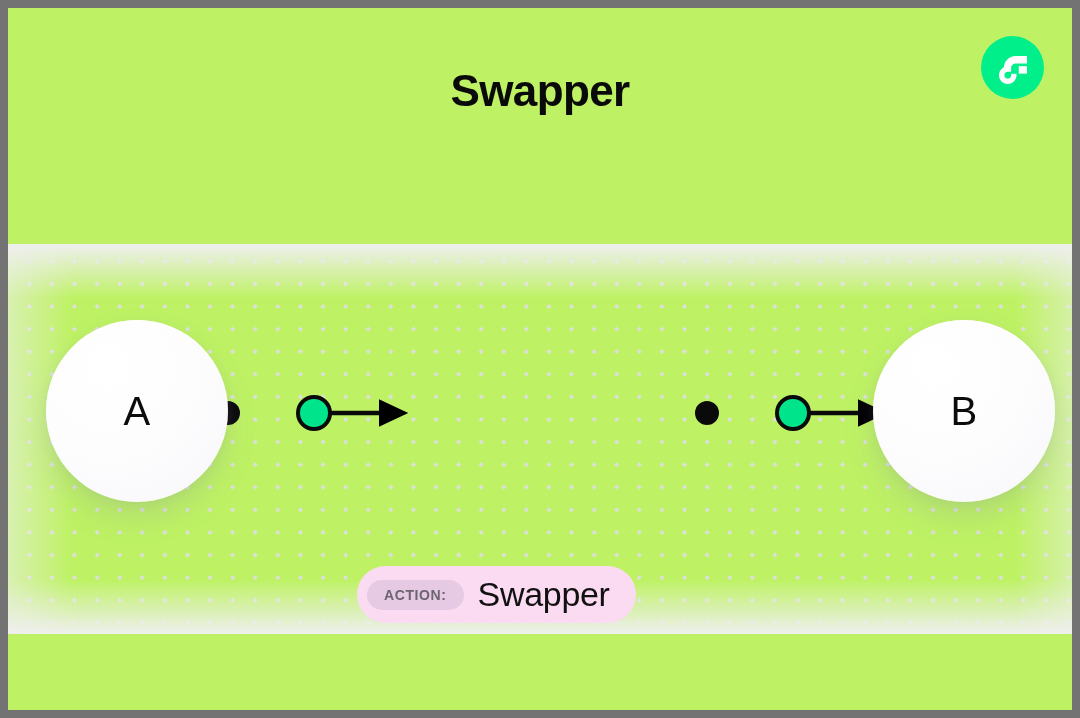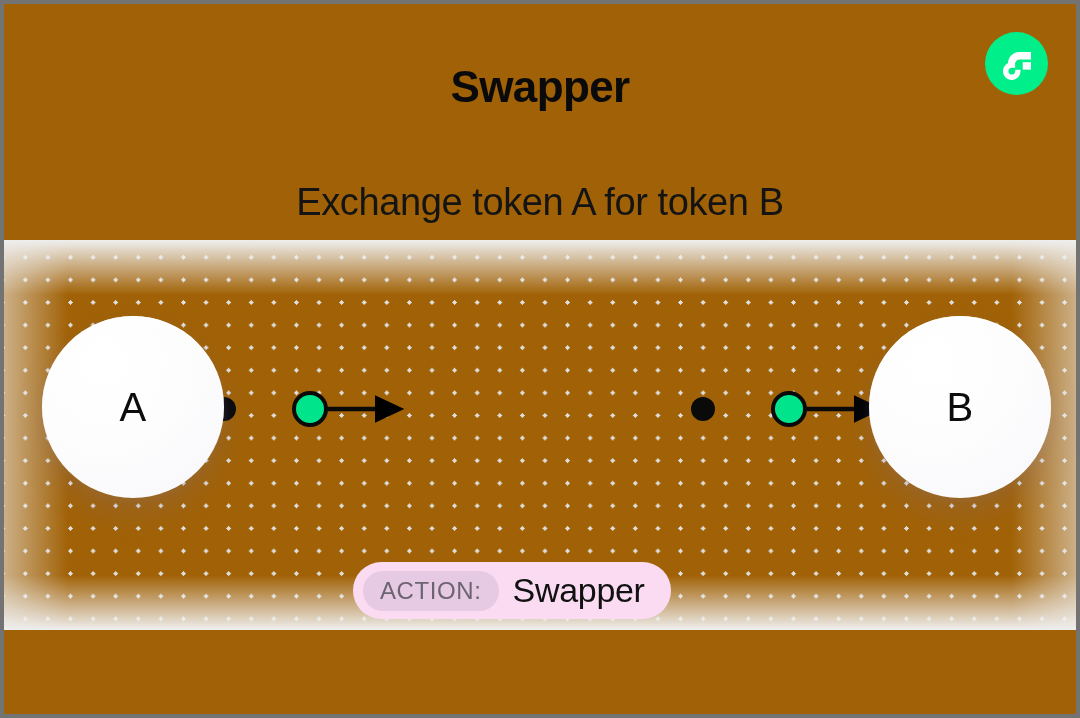--- a/index.html
+++ b/index.html
@@ -6,22 +6,22 @@
     margin: 0;
     padding: 0;
     background: #000000;
   }
 
   .screen {
     position: relative;
     width: 1080px;
     height: 718px;
     box-sizing: border-box;
-    border: 4px solid #737373;
-    background: #a16207;
+    border: 8px solid #737373;
+    background: #bef264;
     overflow: hidden;
     font-family: "Liberation Sans", sans-serif;
   }
 
   
   .dot-grid {
     position: absolute;
     left: 0;
     top: 236px;
     width: 1072px;
@@ -155,22 +155,22 @@
     padding: 0 22px 0 10px;
     border-radius: 29px;
     background: #fadbf1;
     display: flex;
     align-items: center;
     gap: 14px;
   }
   .action-key {
     background: #e6c9e2;
     color: #6d6472;
-    font-size: 24px;
-    font-weight: 400;
+    font-size: 14px;
+    font-weight: 700;
     letter-spacing: 0.6px;
     padding: 8px 17px;
     border-radius: 20px;
     line-height: 1;
   }
   .action-value {
     font-size: 34px;
     font-weight: 400;
     color: #111111;
     letter-spacing: -0.3px;
@@ -187,21 +187,20 @@
   <div class="logo">
     <svg width="38" height="38" viewBox="0 0 38 38" aria-hidden="true">
       <path d="M33 7 H21.5 C15.2 7 10 12.2 10 18.5 V22 H17.5 V18.5 C17.5 16.3 19.3 14.5 21.5 14.5 H33 Z" fill="#ffffff"></path>
       <rect x="24.5" y="17.2" width="8.5" height="7.4" fill="#ffffff"></rect>
       <path d="M14.2 17.2 C8.9 17.2 5 21.3 5 26.2 C5 31 8.9 34.9 13.7 34.9 C18.6 34.9 22.5 31 22.5 26.2 V24.6 H17.2 V26.2 C17.2 28.1 15.7 29.6 13.8 29.6 C11.9 29.6 10.4 28.1 10.4 26.2 C10.4 24.3 11.9 22.8 13.8 22.8 H17.2 V17.2 Z" fill="#ffffff"></path>
       <rect x="17.2" y="17.2" width="7.3" height="7.4" fill="#00ef8b"></rect>
     </svg>
   </div>
 
   <div class="title">Swapper</div>
-  <div class="subtitle">Exchange token A for token B</div>
 
   <div class="diagram">
 
     <svg class="edges" viewBox="0 0 1072 710">
       <defs>
         <marker id="arrowhead" markerWidth="7" markerHeight="7" refX="1.2" refY="3.1" orient="auto">
           <path d="M0,0 L6.6,3.1 L0,6.2 Z" fill="#000000"></path>
         </marker>
         <linearGradient id="edgeGradL" x1="0" y1="0" x2="1" y2="0">
           <linearGradient></linearGradient>

